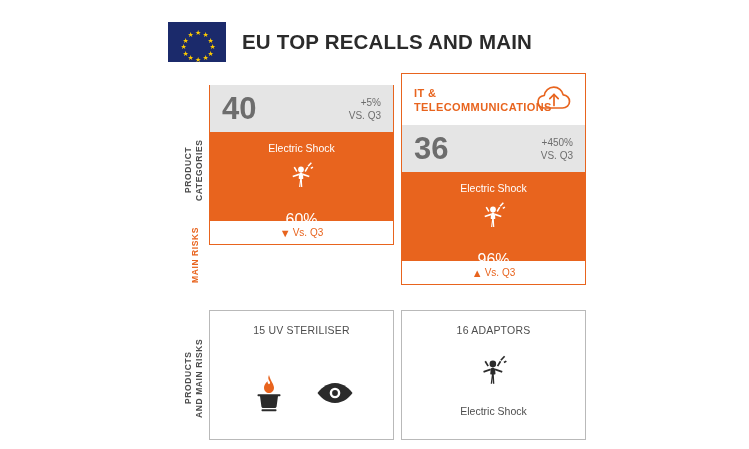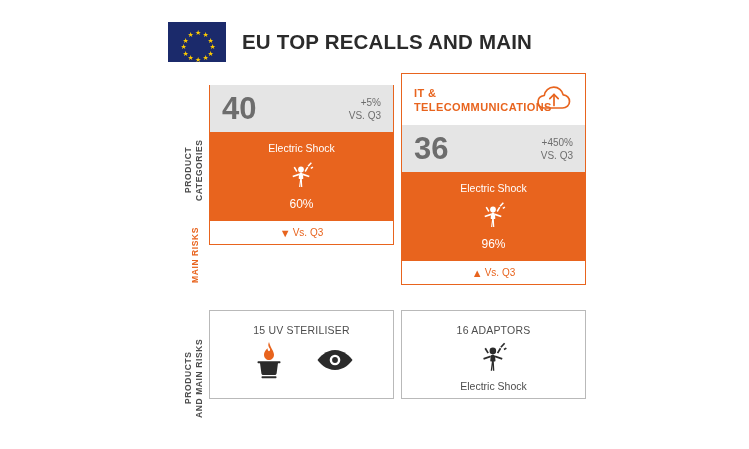--- a/index.html
+++ b/index.html
@@ -128,23 +128,23 @@
     flex-direction: column;
     align-items: center;
     justify-content: flex-start;
     padding-top: 8px;
   }
   .risk-name {
     font-size: 10.5px;
     line-height: 14px;
   }
   .risk-pct {
-    font-size: 12px;
+    font-size: 16px;
     line-height: 14px;
-    margin-top: 2px;
+    margin-top: 18px;
   }
   .risk-icon {
     margin-top: 2px;
   }
 
   
   .trend-box {
     border: 1.6px solid #e8641e;
     border-top: none;
     height: 24px;
@@ -159,27 +159,27 @@
   .trend-arrow {
     font-size: 11px;
     margin-right: 2px;
     line-height: 10px;
   }
 
   
   .prod-box {
     border: 1.2px solid #b9b9b9;
     box-sizing: border-box;
-    height: 89px;
+    height: 130px;
     background: #fff;
     display: flex;
     flex-direction: column;
     align-items: center;
     justify-content: space-between;
-    padding: 13px 8px 14px 8px;
+    padding: 13px 8px 22px 8px;
   }
   .prod-title {
     font-size: 10.5px;
     color: #4d4d4d;
     font-weight: normal;
     letter-spacing: 0.2px;
   }
   .prod-icons {
     display: flex;
     align-items: center;

